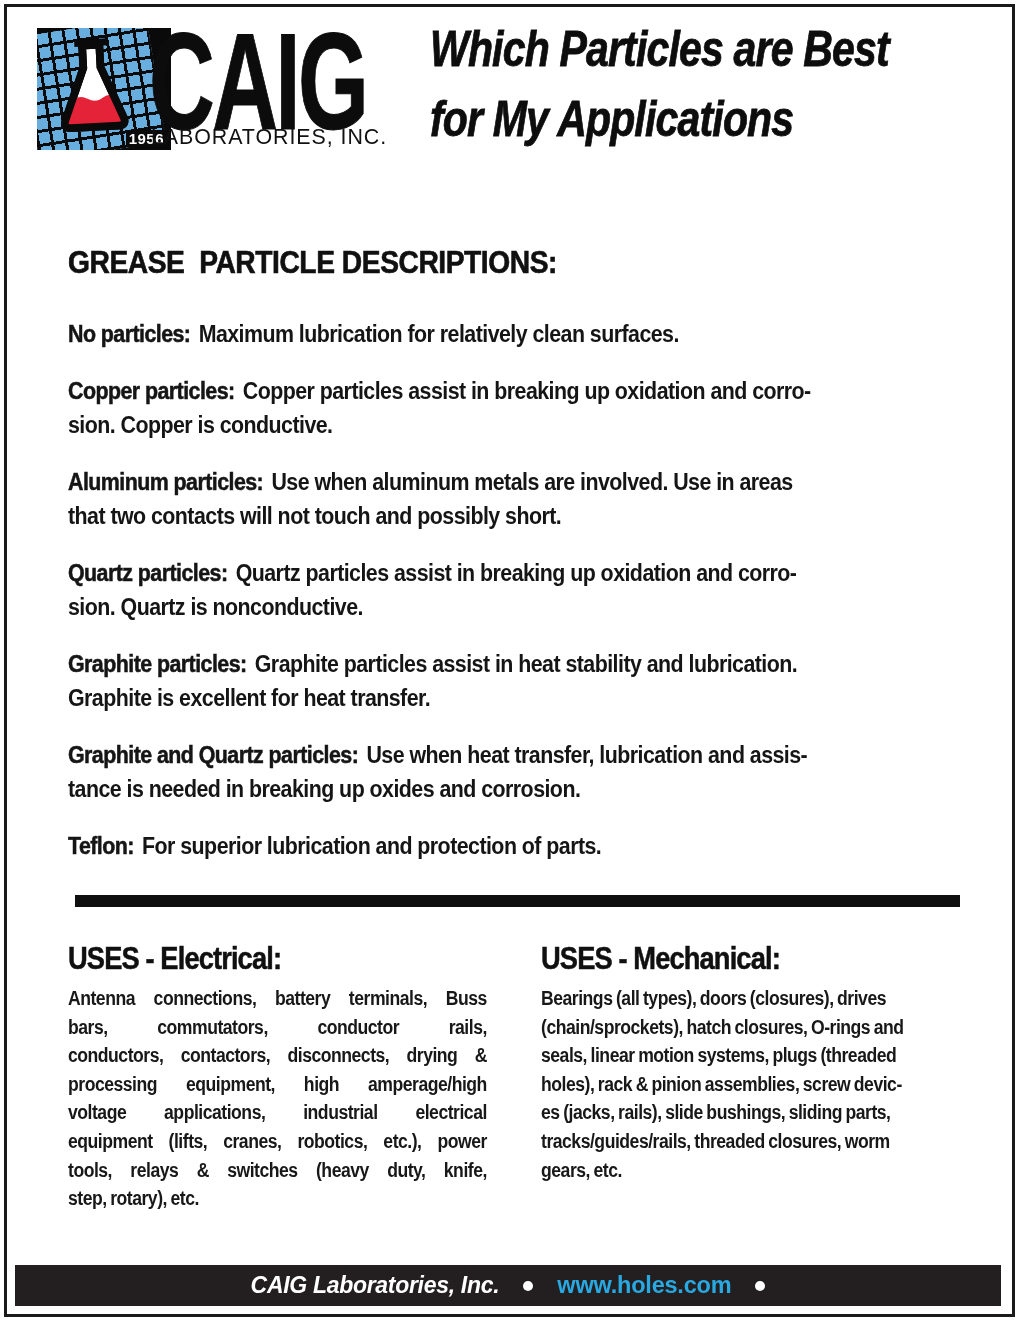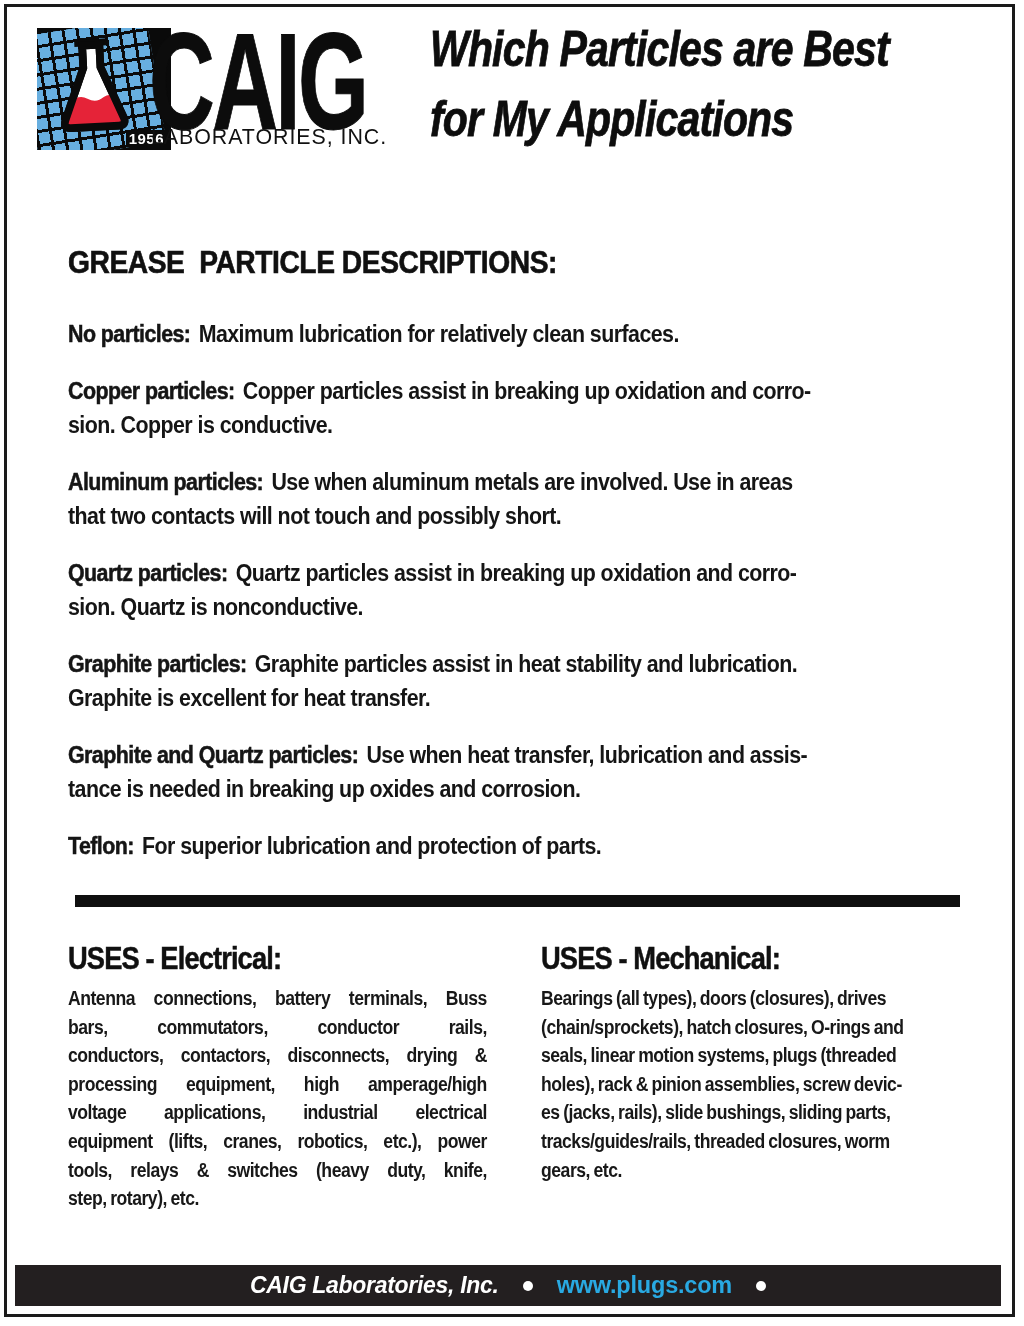--- a/index.html
+++ b/index.html
@@ -158,15 +158,15 @@
   <div class="uline">seals, linear motion systems, plugs (threaded</div>
   <div class="uline">holes), rack &amp; pinion assemblies, screw devic-</div>
   <div class="uline">es (jacks, rails), slide bushings, sliding parts,</div>
   <div class="uline">tracks/guides/rails, threaded closures, worm</div>
   <div class="uline">gears, etc.</div>
 </div>
 
 <div class="footer-bar">
   <span class="footer-text">CAIG Laboratories, Inc.</span>
   <span class="footer-dot"></span>
-  <span class="footer-url">www.plugs.com</span>
+  <span class="footer-url">www.holes.com</span>
   <span class="footer-dot"></span>
 </div>
 
 </body></html>

